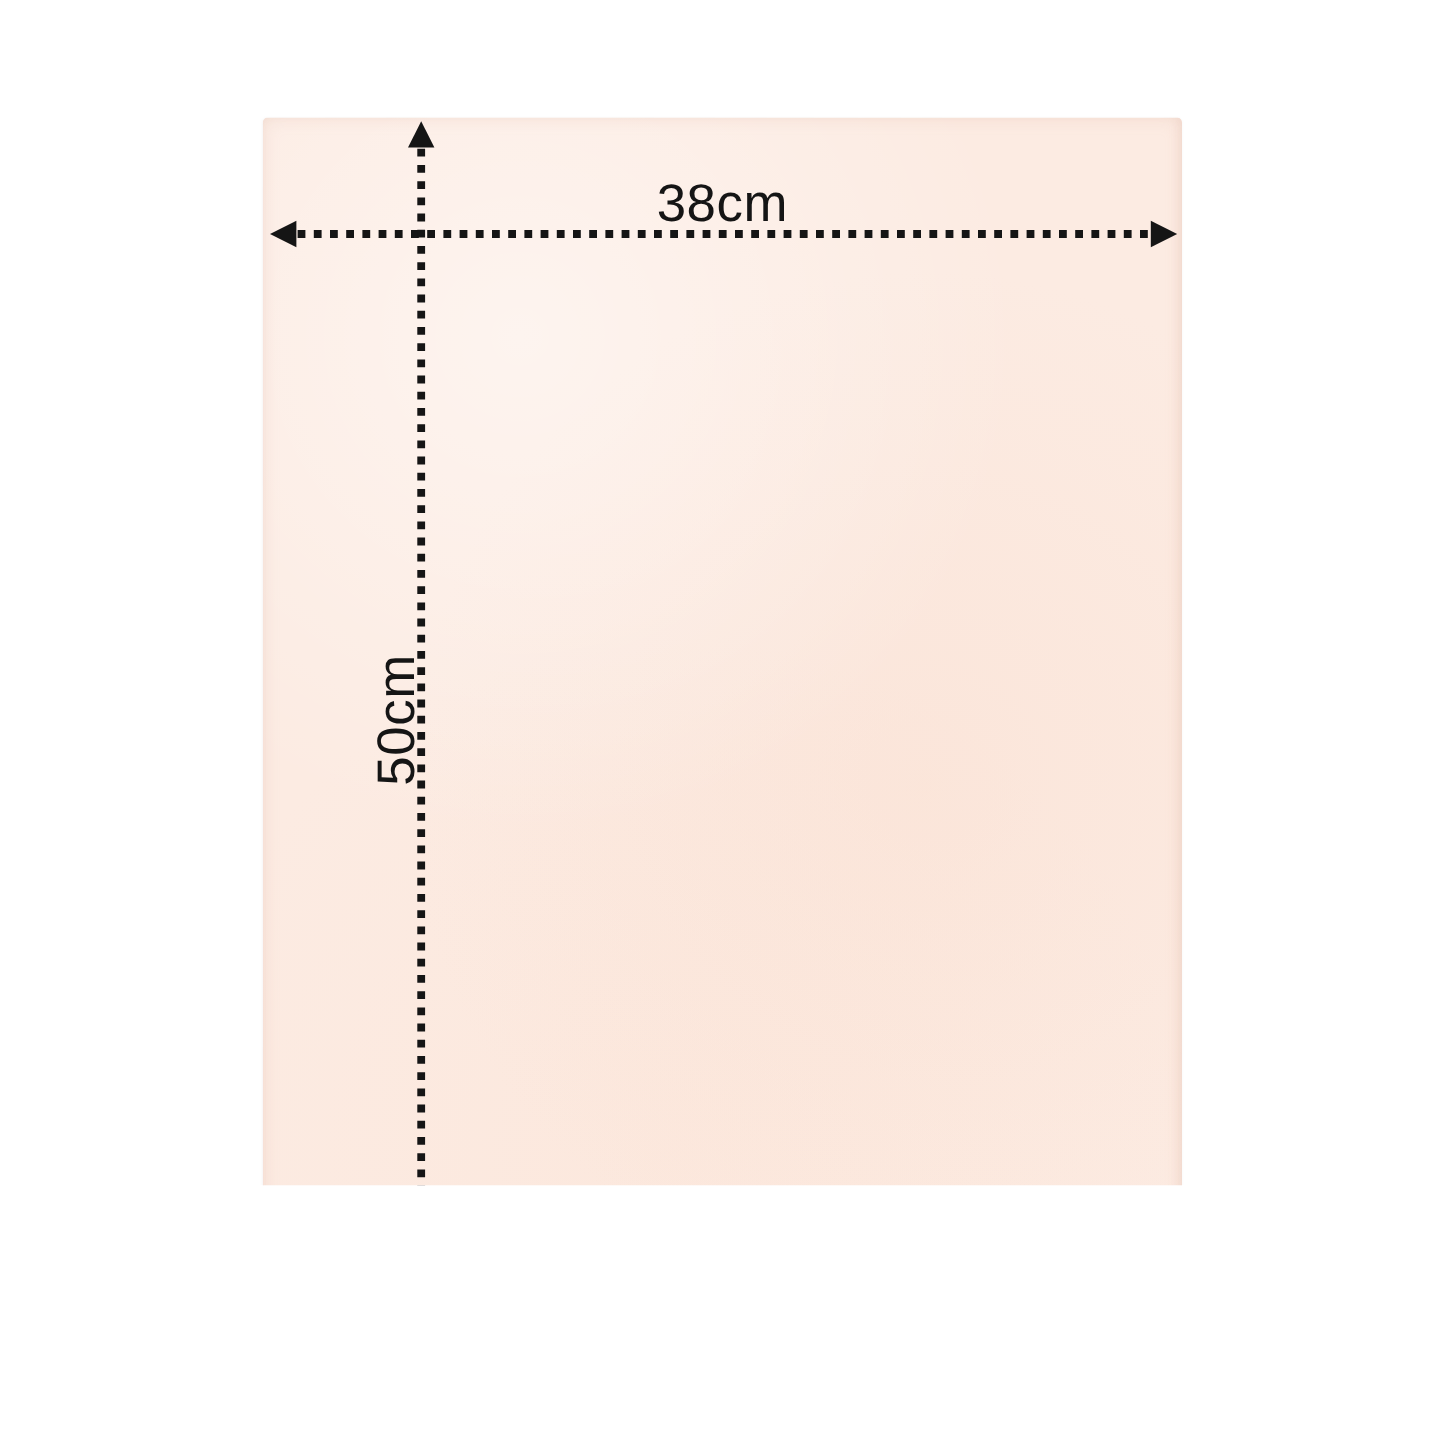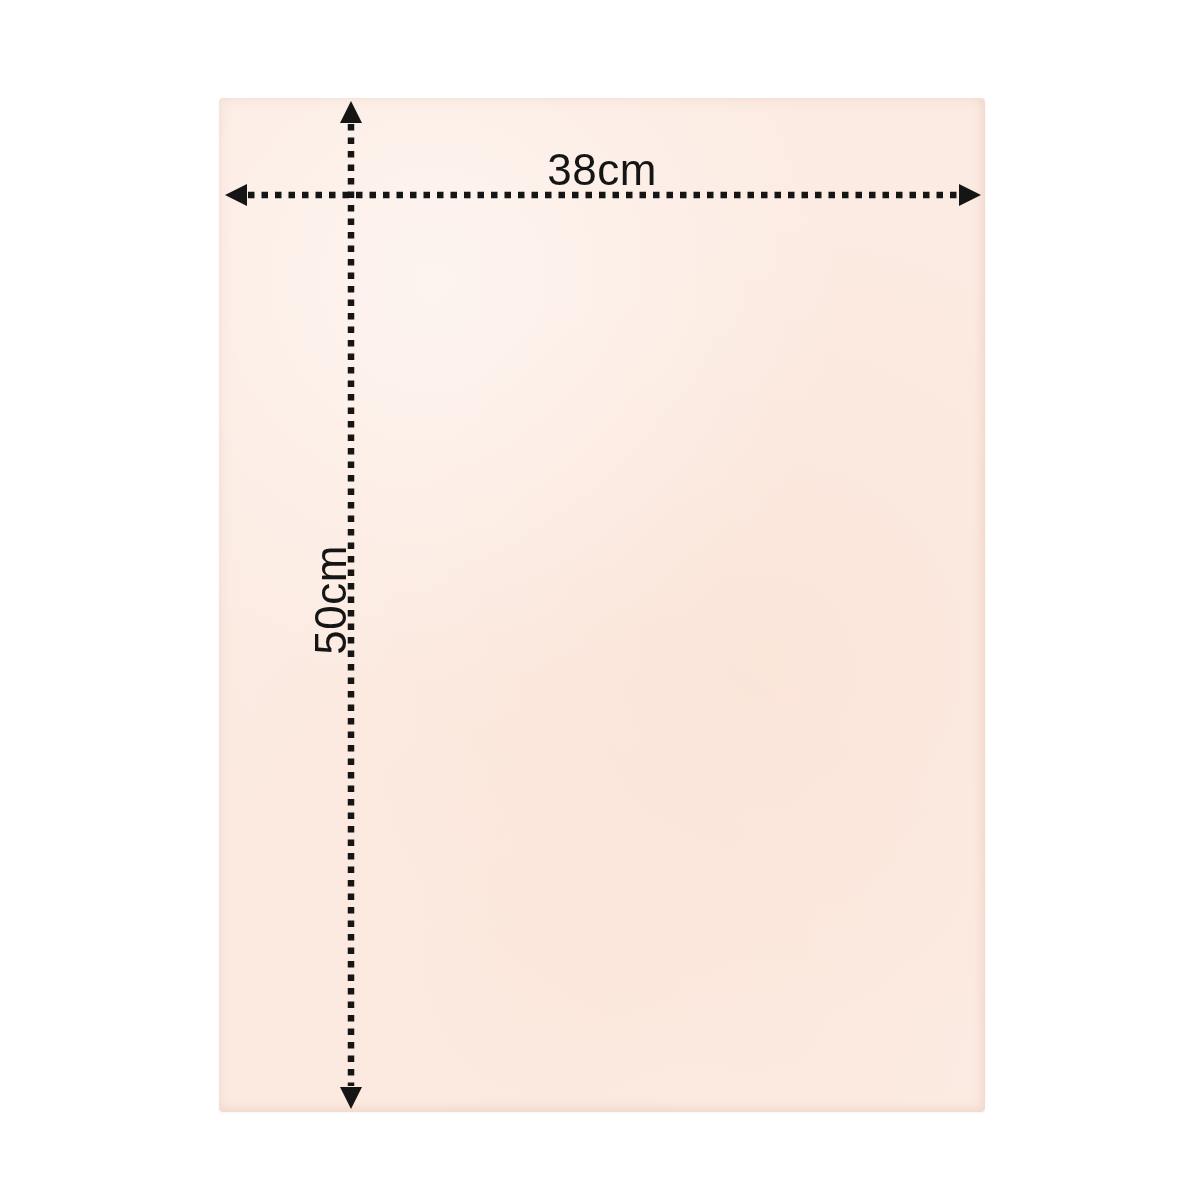--- a/index.html
+++ b/index.html
@@ -8,21 +8,21 @@
     --annotation: #151515;
   }
   * { margin: 0; padding: 0; box-sizing: border-box; }
   html, body {
     background: var(--background);
     font-family: "Liberation Sans", sans-serif;
   }
   .canvas {
     position: relative;
     width: 1200px;
-    height: 1200px;
+    height: 988px;
     background: var(--background);
     overflow: hidden;
   }
   
   .paper {
     position: absolute;
     left: 219px;
     top: 98px;
     width: 766px;
     height: 1014px;

